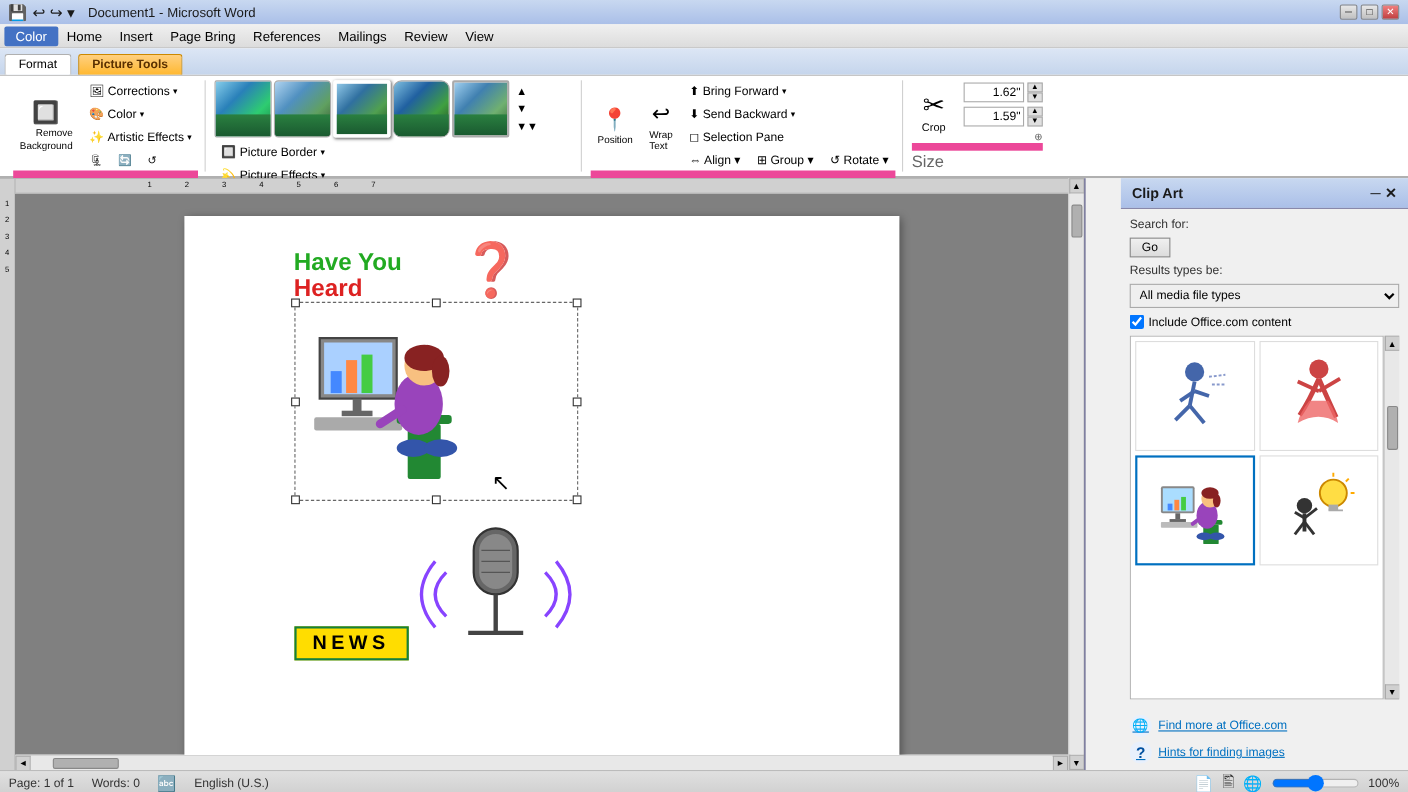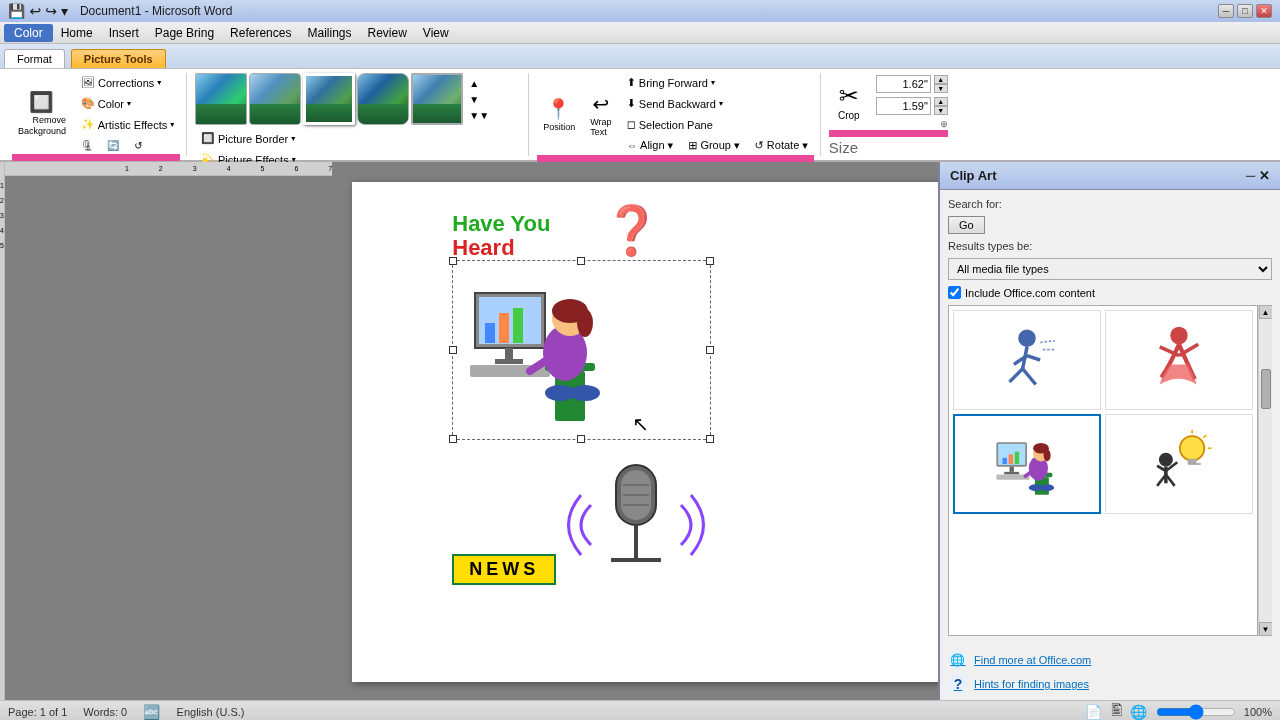--- a/index.html
+++ b/index.html
@@ -174,25 +174,26 @@
     .doc-page {
       width: 850px;
       min-height: 500px;
       background: white;
       box-shadow: 2px 2px 8px rgba(0,0,0,0.4);
       position: relative;
     }
 
     
     .clip-art-panel {
-      width: 342px;
+      width: 295px;
       background: #f0f0f0;
       border-left: 2px solid #8080a0;
       display: flex;
       flex-direction: column;
+      padding-left: 32px;
     }
     .clip-art-header {
       background: linear-gradient(to bottom, #c8d8f0, #aabfe8);
       padding: 6px 10px;
       display: flex;
       align-items: center;
       justify-content: space-between;
       font-size: 13px;
       font-weight: bold;
       color: #1a1a1a;
@@ -481,21 +482,21 @@
 
     <div style="display:flex;flex:1;overflow:hidden;">
 
       <div style="width:14px;background:#d0d0d0;border-right:1px solid #bbb;font-size:7px;display:flex;flex-direction:column;align-items:center;padding-top:20px;">
         <span>1</span>
           <span style="margin-top:8px;">2</span>
           <span style="margin-top:8px;">3</span>
           <span style="margin-top:8px;">4</span>
           <span style="margin-top:8px;">5</span>
       </div>
-      <div style="flex:1;display:flex;flex-direction:row;">
+      <div style="flex:1;display:flex;flex-direction:column;">
 
         <div style="height:14px;background:#d0d0d0;border-bottom:1px solid #bbb;font-size:7px;display:flex;align-items:center;padding-left:120px;gap:30px;">
           <span>1</span>
             <span>2</span>
             <span>3</span>
             <span>4</span>
             <span>5</span>
             <span>6</span>
             <span>7</span>
         </div>

